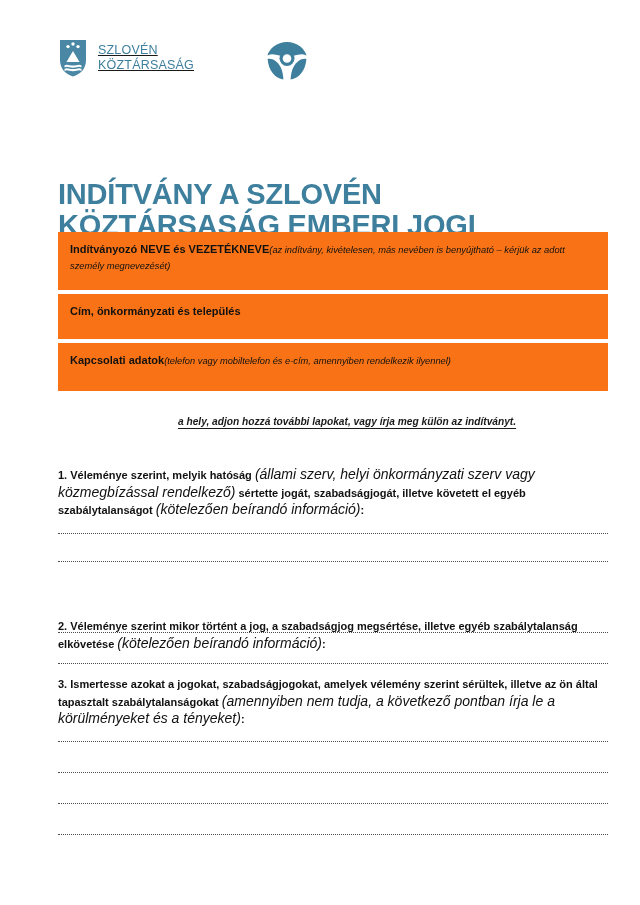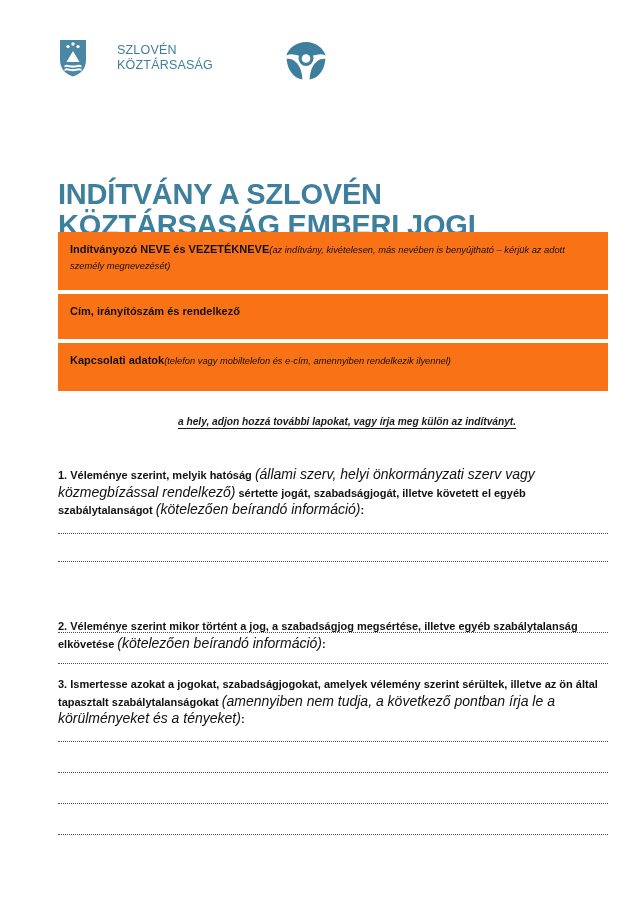--- a/index.html
+++ b/index.html
@@ -27,21 +27,22 @@
     position: absolute;
     left: 58px;
     top: 38px;
     display: flex;
     align-items: flex-start;
     gap: 0px;
   }
   .logo-block {
     display: flex;
     align-items: center;
-    gap: 29px;
+    gap: 10px;
+    text-decoration: underline;
   }
   .logo-block.second {
     margin-left: 70px;
     align-items: flex-start;
   }
   .coat-svg { display: block; }
   .logo-text {
     color: #3f7f9d;
     font-size: 12.5px;
     line-height: 15.5px;
@@ -181,21 +182,21 @@
   <div class="fields">
 
     <div class="field-box f1">
       <div class="field-label">
         <span>Indítványozó NEVE és VEZETÉKNEVE</span><span class="field-hint">(az indítvány, kivételesen, más nevében is benyújtható – kérjük az adott személy megnevezését)</span>
       </div>
     </div>
 
     <div class="field-box f2">
       <div class="field-label">
-        <span>Cím, irányítószám és rendelkező</span><span class="field-hint"></span>
+        <span>Cím, önkormányzati és település</span><span class="field-hint"></span>
       </div>
     </div>
 
     <div class="field-box f3">
       <div class="field-label">
         <span>Kapcsolati adatok</span><span class="field-hint">(telefon vagy mobiltelefon és e-cím, amennyiben rendelkezik ilyennel)</span>
       </div>
     </div>
 
   </div>

